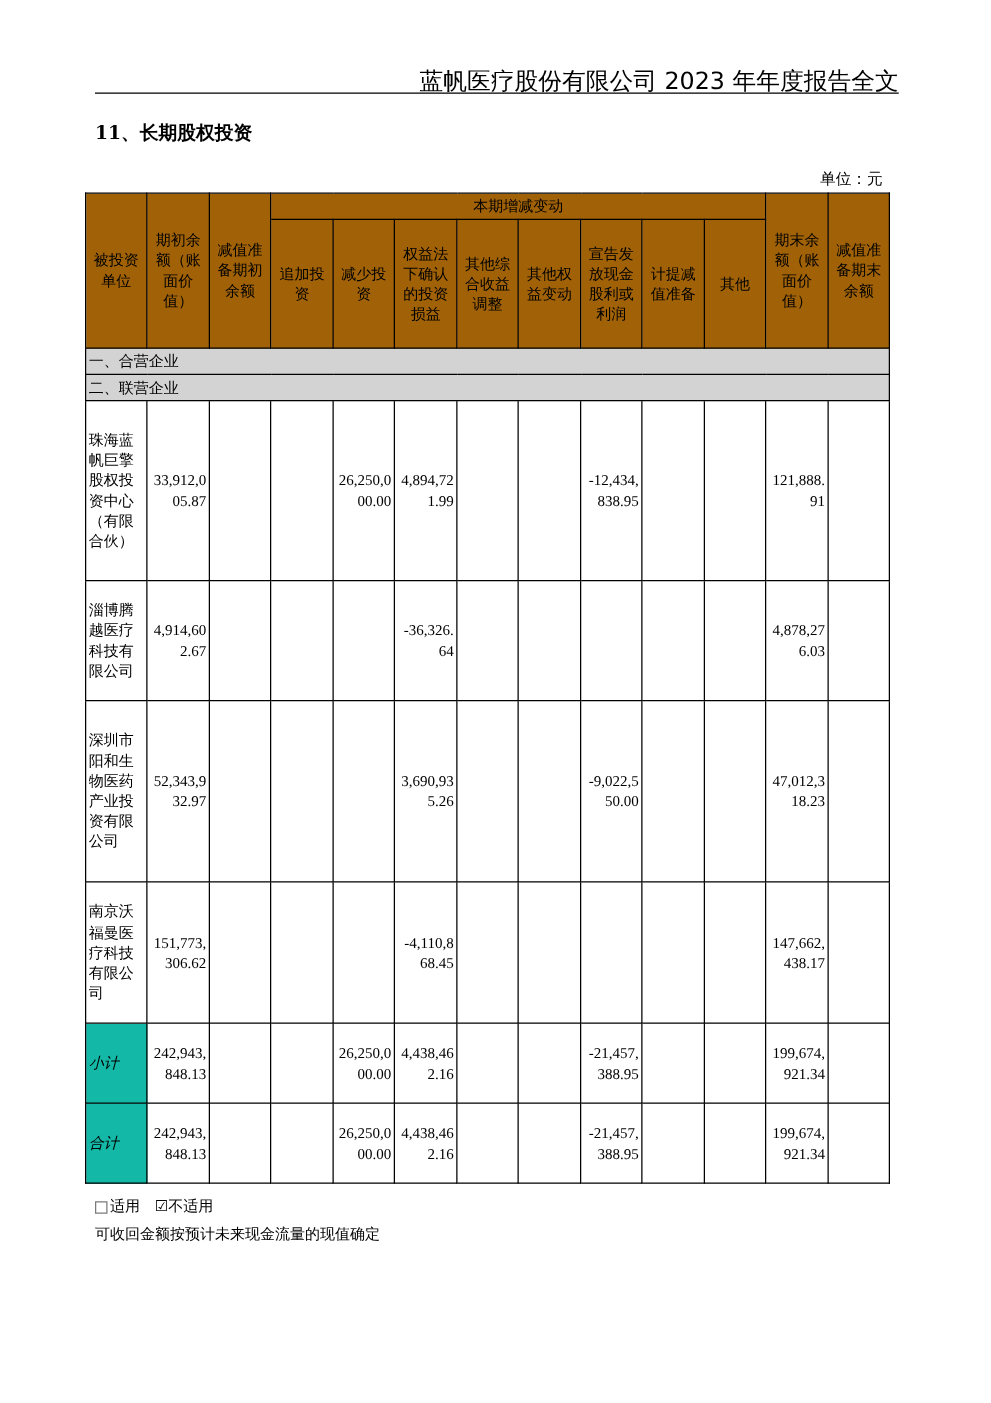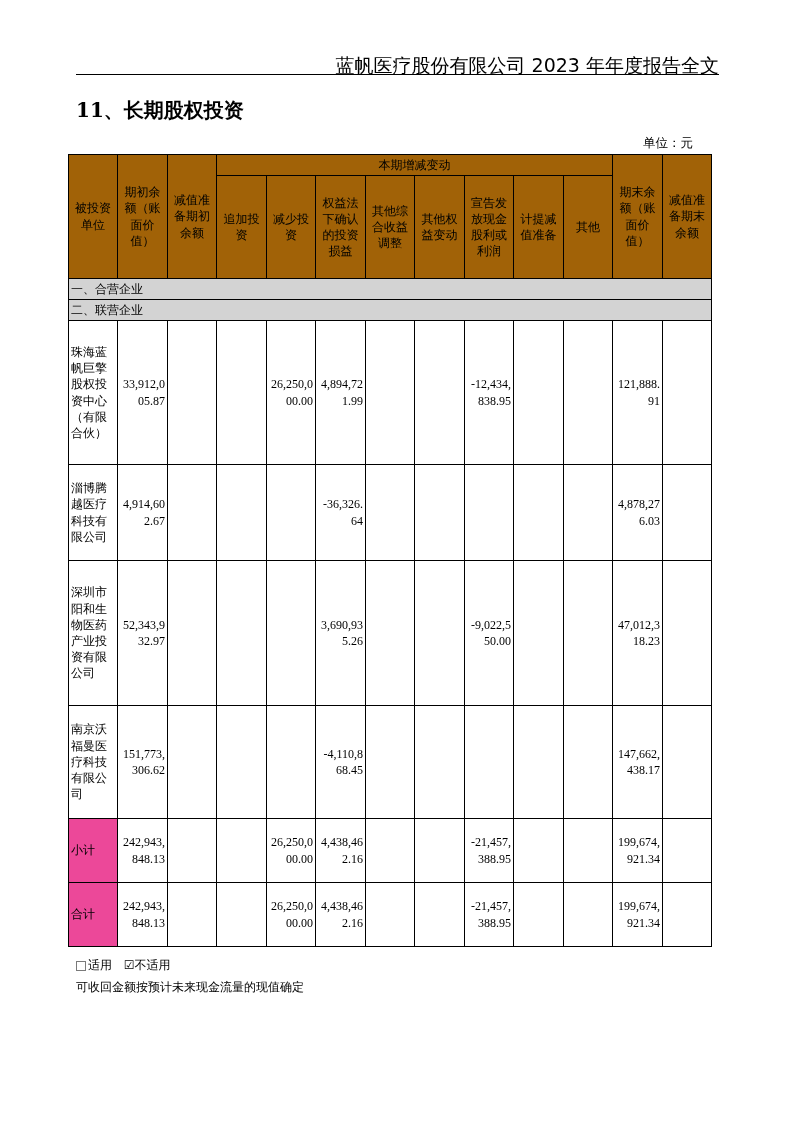--- a/index.html
+++ b/index.html
@@ -1,27 +1,27 @@
 <!DOCTYPE html>
 <html><head>
 <meta charset="utf-8">
 <style>
   html, body { margin: 0; padding: 0; background: #ffffff; }
   body { width: 793px; height: 1122px; position: relative; font-family: "DejaVu Sans", "Liberation Sans", sans-serif; color: #000; overflow: hidden; }
   .page-header { position: absolute; left: 76px; top: 57px; width: 643px; height: 17px; border-bottom: 1px solid #000; }
   .page-header span { position: absolute; right: 0; top: 0; font-size: 19px; line-height: 16px; }
-  .section-title { position: absolute; left: 76px; top: 97px; font-family: "DejaVu Serif", "Liberation Serif", serif; font-weight: bold; font-size: 20px; }
-  .unit { position: absolute; right: 100px; top: 135px; font-size: 12.5px; }
+  .section-title { position: absolute; left: 76px; top: 97px; font-family: "DejaVu Serif", "Liberation Serif", serif; font-weight: bold; font-size: 15px; }
+  .unit { position: absolute; right: 87px; top: 135px; font-size: 12.5px; }
   table.inv { position: absolute; left: 68px; top: 154px; border-collapse: collapse; table-layout: fixed; width: 643px; }
   table.inv td { border: 1.2px solid #000; padding: 0 2px; font-size: 12px; line-height: 16.2px; vertical-align: middle; word-break: break-all; }
   td.hd { background: #a16207; text-align: center; padding: 0 6px; }
   td.sec { background: #d3d3d3; text-align: left; padding-left: 4px; height: 19px; margin-top: 44px; }
   td.name { text-align: left; padding-left: 4px; padding-right: 4px; }
   td.num { text-align: right; font-family: "Liberation Serif", "DejaVu Serif", serif; font-size: 12.5px; padding-right: 7px; padding-left: 6px; }
-  td.lab { background: #ec4899; text-align: left; padding-left: 4px; }
+  td.lab { background: #14b8a6; text-align: left; padding-left: 4px; font-style: italic; }
   .notes { position: absolute; left: 76px; top: 954px; font-size: 12px; line-height: 22px; }
   .cb { display: inline-block; width: 8px; height: 8px; border: 1px solid #7a7a7a; vertical-align: middle; margin-right: 2px; }
   .cb-checked { font-size: 12px; margin-left: 8px; }
 </style>
 </head>
 <body>
 
 <div class="page-header">
   <span>蓝帆医疗股份有限公司 2023 年年度报告全文</span>
 </div>

